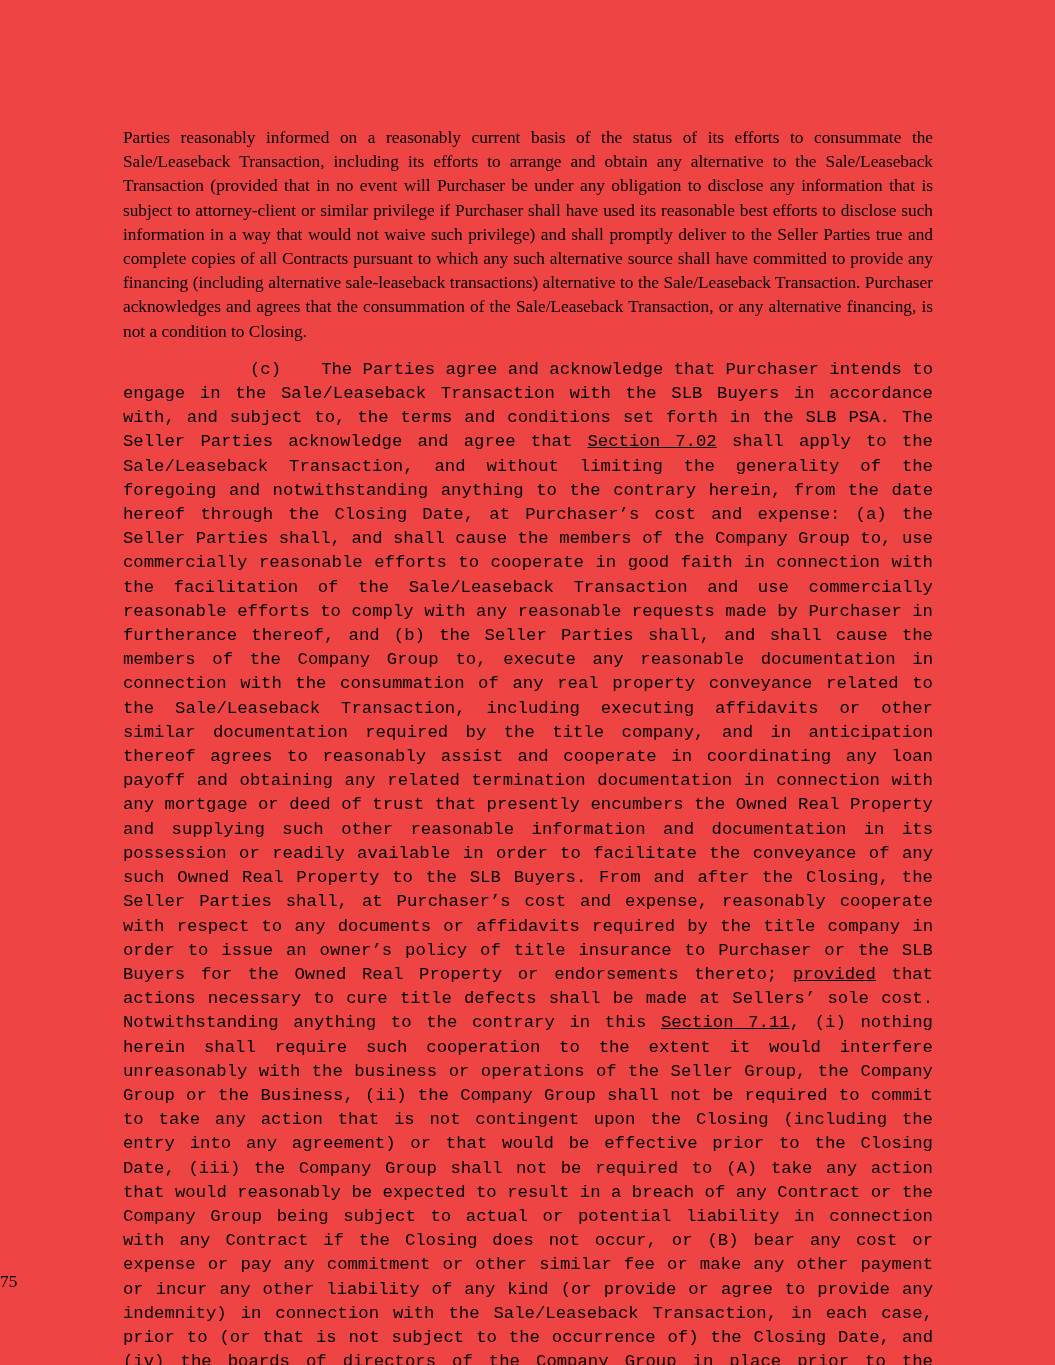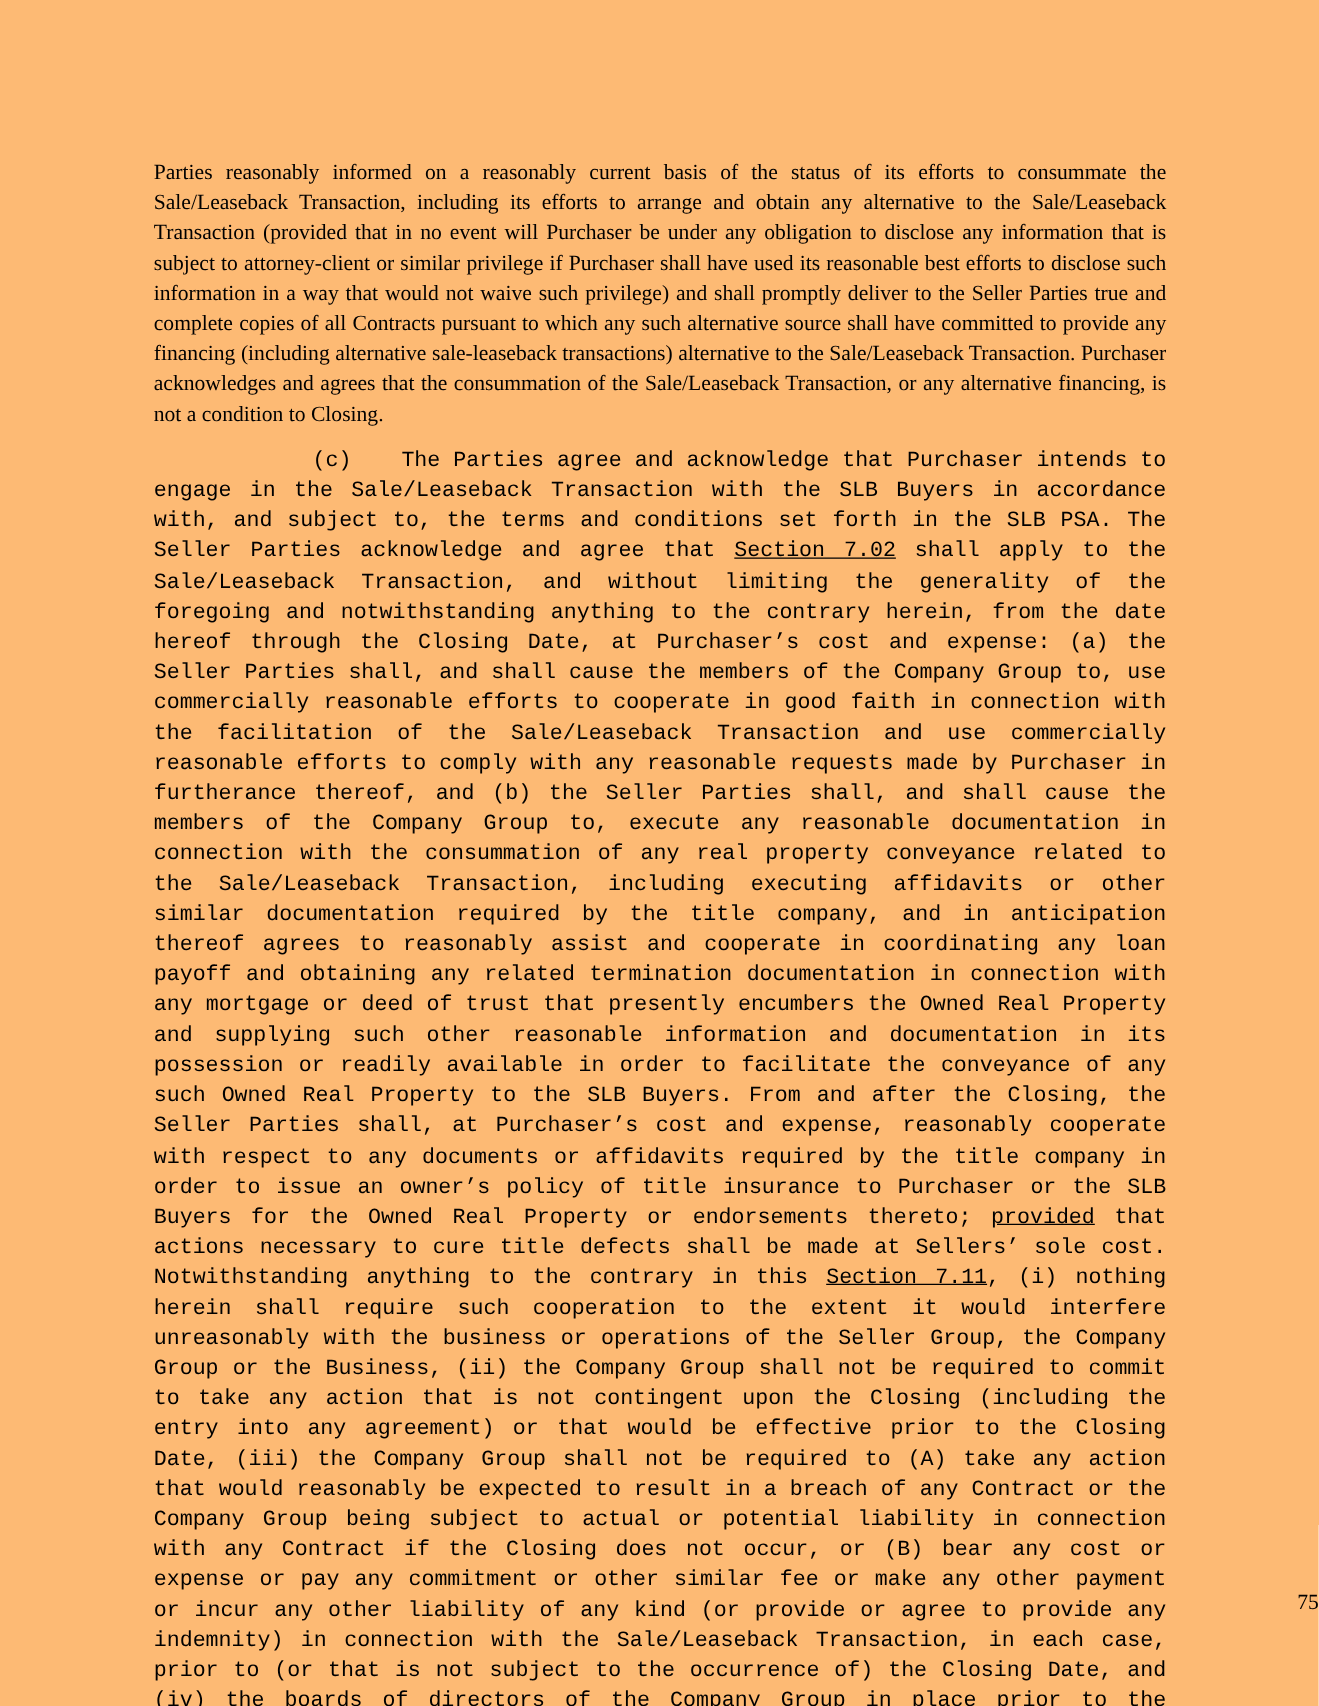--- a/index.html
+++ b/index.html
@@ -4,21 +4,21 @@
 <style>
   html, body {
     margin: 0;
     padding: 0;
     background: #ffffff;
   }
   .page {
     position: relative;
     width: 1055px;
     height: 1365px;
-    background: #fdba74;
+    background: #ef4444;
     font-family: "Liberation Serif", serif;
     color: #000000;
     overflow: hidden;
   }
   .content {
     position: absolute;
     left: 123px;
     top: 126px;
     width: 810px;
     font-size: 17.3px;
@@ -36,21 +36,21 @@
     margin-right: 40px;
   }
   .underlined {
     text-decoration: underline;
   }
   .page-number {
     position: absolute;
     left: 0;
     top: 1272px;
     width: 100%;
-    text-align: right;
+    text-align: left;
     font-size: 17.3px;
   }
 </style>
 </head>
 <body>
 
 <div class="page">
   <div class="content">
       <p class="doc-para"><span>Parties reasonably informed on a reasonably current basis of the status of its efforts to consummate the Sale/Leaseback Transaction, including its efforts to arrange and obtain any alternative to the Sale/Leaseback Transaction (provided that in no event will Purchaser be under any obligation to disclose any information that is subject to attorney-client or similar privilege if Purchaser shall have used its reasonable best efforts to disclose such information in a way that would not waive such privilege) and shall promptly deliver to the Seller Parties true and complete copies of all Contracts pursuant to which any such alternative source shall have committed to provide any financing (including alternative sale-leaseback transactions) alternative to the Sale/Leaseback Transaction. Purchaser acknowledges and agrees that the consummation of the Sale/Leaseback Transaction, or any alternative financing, is not a condition to Closing.</span></p>
       <p class="doc-para indented"><span class="para-label">(c)</span><span>The Parties agree and acknowledge that Purchaser intends to engage in the Sale/Leaseback Transaction with the SLB Buyers in accordance with, and subject to, the terms and conditions set forth in the SLB PSA. The Seller Parties acknowledge and agree that </span><span class="underlined">Section 7.02</span><span> shall apply to the Sale/Leaseback Transaction, and without limiting the generality of the foregoing and notwithstanding anything to the contrary herein, from the date hereof through the Closing Date, at Purchaser’s cost and expense: (a) the Seller Parties shall, and shall cause the members of the Company Group to, use commercially reasonable efforts to cooperate in good faith in connection with the facilitation of the Sale/Leaseback Transaction and use commercially reasonable efforts to comply with any reasonable requests made by Purchaser in furtherance thereof, and (b) the Seller Parties shall, and shall cause the members of the Company Group to, execute any reasonable documentation in connection with the consummation of any real property conveyance related to the Sale/Leaseback Transaction, including executing affidavits or other similar documentation required by the title company, and in anticipation thereof agrees to reasonably assist and cooperate in coordinating any loan payoff and obtaining any related termination documentation in connection with any mortgage or deed of trust that presently encumbers the Owned Real Property and supplying such other reasonable information and documentation in its possession or readily available in order to facilitate the conveyance of any such Owned Real Property to the SLB Buyers. From and after the Closing, the Seller Parties shall, at Purchaser’s cost and expense, reasonably cooperate with respect to any documents or affidavits required by the title company in order to issue an owner’s policy of title insurance to Purchaser or the SLB Buyers for the Owned Real Property or endorsements thereto; </span><span class="underlined">provided</span><span> that actions necessary to cure title defects shall be made at Sellers’ sole cost. Notwithstanding anything to the contrary in this </span><span class="underlined">Section 7.11</span><span>, (i) nothing herein shall require such cooperation to the extent it would interfere unreasonably with the business or operations of the Seller Group, the Company Group or the Business, (ii) the Company Group shall not be required to commit to take any action that is not contingent upon the Closing (including the entry into any agreement) or that would be effective prior to the Closing Date, (iii) the Company Group shall not be required to (A) take any action that would reasonably be expected to result in a breach of any Contract or the Company Group being subject to actual or potential liability in connection with any Contract if the Closing does not occur, or (B) bear any cost or expense or pay any commitment or other similar fee or make any other payment or incur any other liability of any kind (or provide or agree to provide any indemnity) in connection with the Sale/Leaseback Transaction, in each case, prior to (or that is not subject to the occurrence of) the Closing Date, and (iv) the boards of directors of the Company Group in place prior to the Closing shall not be required to enter into any resolutions or take similar action approving the Sale/Leaseback Transaction, that are not contingent on the Closing. Purchaser shall promptly reimburse DBI for all reasonable out-of-pocket costs and expenses (including reasonable</span></p>

